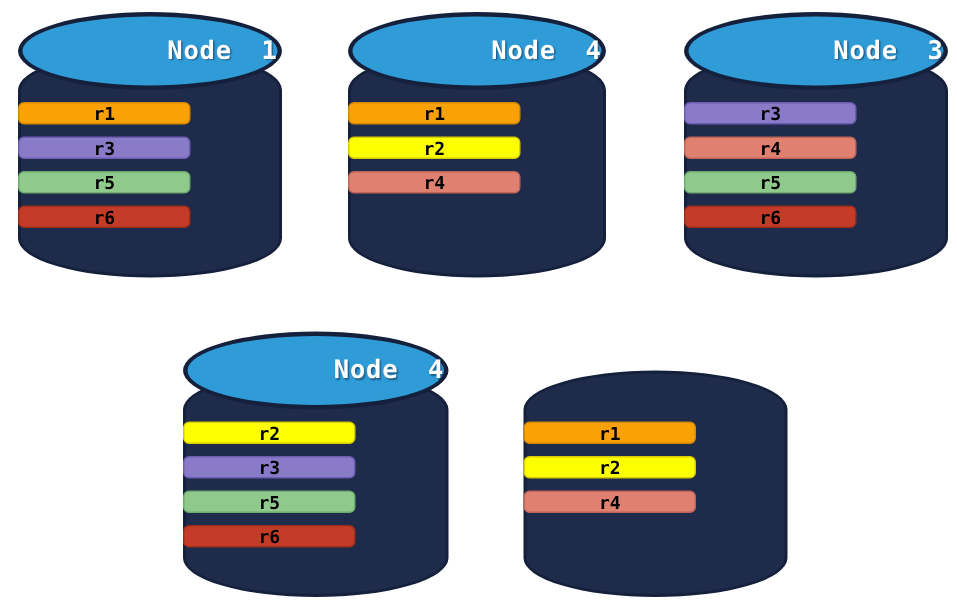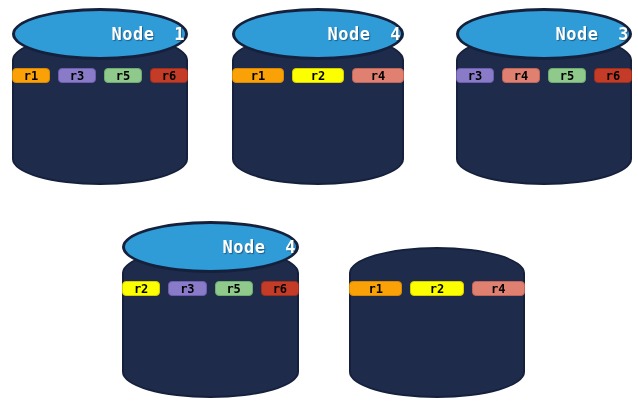--- a/index.html
+++ b/index.html
@@ -54,22 +54,22 @@
     letter-spacing: 0.5px;
     word-spacing: 9px;
     text-shadow: 1px 1px 1px rgba(10, 20, 40, 0.45);
     white-space: nowrap;
   }
   .bars {
     position: absolute;
     left: 0; right: 0;
     top: 60px;
     display: flex;
-    flex-direction: row;
-    align-items: center;
+    flex-direction: column;
+    align-items: flex-start;
     gap: 8px;
     z-index: 3;
   }
   .bar {
     width: 115px;
     height: 15px;
     border: 1px solid;
     border-radius: 4px;
     box-sizing: border-box;
     display: flex;

